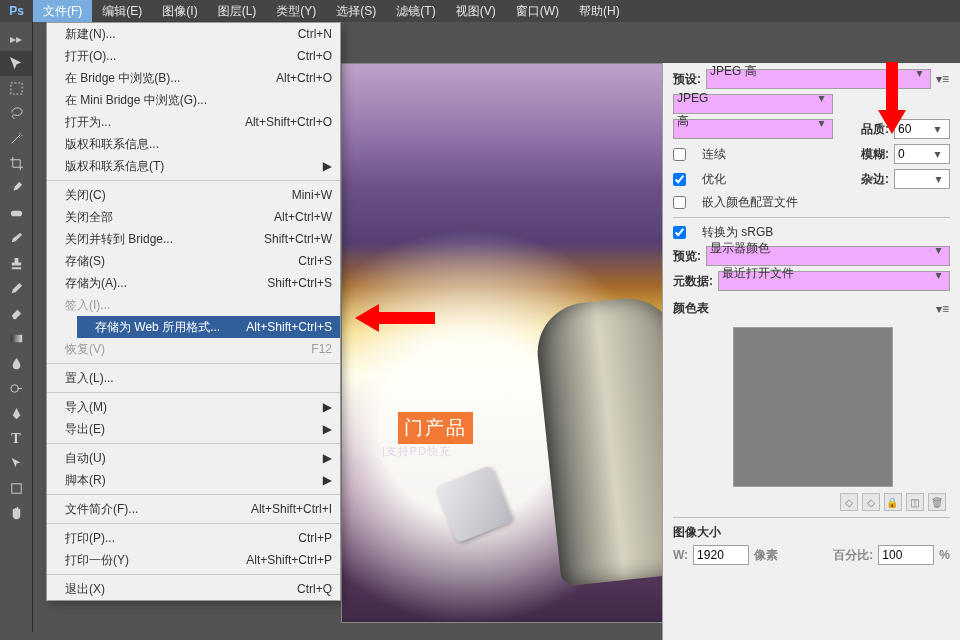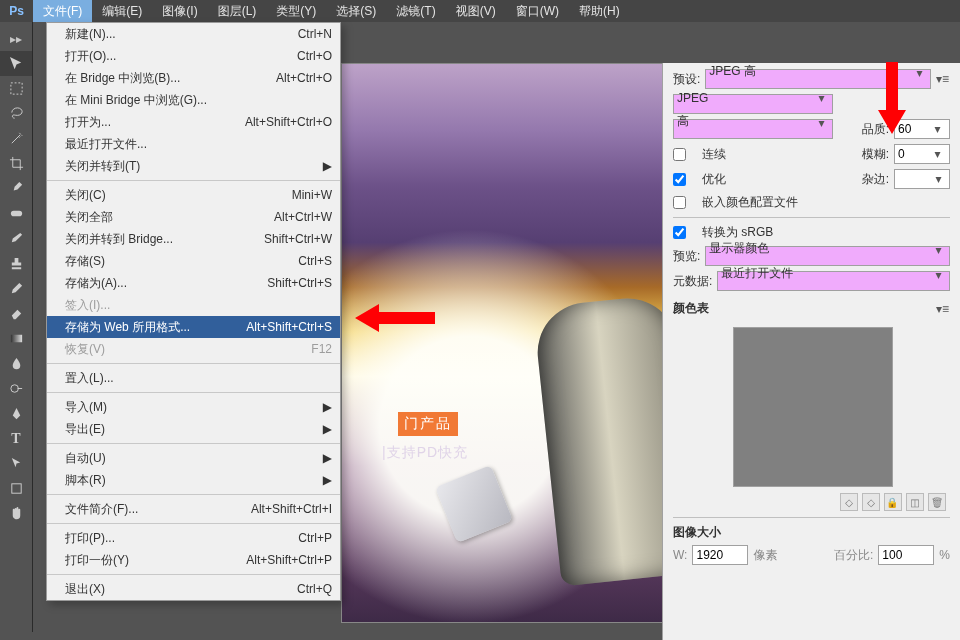--- a/index.html
+++ b/index.html
@@ -22,53 +22,53 @@
 
   
   .dropdown { position: absolute; left: 46px; top: 22px; width: 295px;
               background: #f0f0f0; border: 1px solid #9a9a9a;
               box-shadow: 4px 4px 8px rgba(0,0,0,.25); z-index: 10;
               max-height: 590px; overflow: hidden; }
   .dd-row { height: 22px; display: flex; align-items: center; padding: 0 8px 0 18px;
             cursor: default; position: relative; color: #333; }
   .dd-row.sep { height: 0; margin: 3px 0; border-top: 1px solid #c8c8c8; padding: 0; }
   .dd-row.disabled { color: #9d9d9d; }
-  .dd-row.highlight { background: #315f9b; color: #fff; }
+  .dd-row.highlight { background: #315f9b; color: #fff; margin-left: 30px; }
   .dd-row .short { margin-left: auto; }
   .dd-row .arrow { margin-left: auto; }
 
   
   .canvas { position: absolute; left: 341px; top: 63px; width: 322px; height: 560px;
             overflow: hidden; border: 1px solid #888; background: #fff; }
   .grad { width: 100%; height: 100%;
           background:
             radial-gradient(circle at 40% 65%, rgba(255,255,250,.95) 0 22%, rgba(255,255,250,0) 48%),
             linear-gradient(180deg,
               #bda2c8 0%, #9478ad 12%, #6c5188 22%, #563f72 32%,
               #a76a28 40%, #f3cf5a 48%, #fff6d0 56%,
               #84517f 72%, #3e2a47 100%); }
   .prod-badge { position:absolute; left:56px; top:348px; background:#f17935; color:#fff;
-                padding:3px 6px; font-size:14px; letter-spacing:2px;}
-  .prod-text  { position:absolute; left:40px; top:380px; color:#e0d4e8; font-size:14px; letter-spacing:1px;}
+                padding:3px 6px; font-size:19px; letter-spacing:2px;}
+  .prod-text  { position:absolute; left:40px; top:380px; color:#e0d4e8; font-size:11px; letter-spacing:1px;}
   .thing-1 { position:absolute; left:205px; top:236px; width:140px; height:280px;
              background:linear-gradient(90deg,#60605c,#d8d4c0 45%,#8d8a7c);
              border-radius:50px 50px 14px 14px; transform:rotate(-6deg);
              box-shadow: inset 0 0 20px rgba(0,0,0,.5);}
   .thing-2 { position:absolute; left:102px; top:410px; width:60px; height:60px;
              background:linear-gradient(135deg,#e8e8ec,#b8b8c0); border-radius:6px;
              transform:rotate(-22deg); box-shadow:1px 2px 4px rgba(0,0,0,.3);}
 
   
   .red-arrow { position:absolute; z-index:20; }
 
   
   .panel { position: absolute; right: 0; top: 63px; width: 298px; height: 577px;
            background: #f0f0f0; border-left: 1px solid #a0a0a0; padding: 6px 10px; }
   .row { display: flex; align-items: center; margin-bottom: 5px; gap: 5px; }
-  .label { white-space: nowrap; color: #333; }
+  .label { white-space: nowrap; color: #333; font-weight: bold; }
   .sel { border: 1px solid #a0a0a0; background: #f0abfc; height: 20px; padding: 8px 3px;
          flex: 1 1 auto; display:flex; align-items:flex-end; justify-content:space-between;}
   .sel .tri, .spin .tri{ width:15px; text-align:center; color:#555;}
   .sel.small { flex:0 0 160px; }
   .chk { display:flex; align-items:center; gap:16px;}
   .chk input { width:13px; height:13px;}
   .spin { border:1px solid #a0a0a0; background:#fff; width:56px; height:20px;
           display:flex; align-items:center; padding:0 3px;}
   .spin input { border:0; width:32px; outline:none;}
   .hr { border:0; border-top:1px solid #c0c0c0; margin:6px 0;}
@@ -215,24 +215,24 @@
       <span class="short">Alt+Ctrl+O</span>
     </div>
     <div class="dd-row">
       <span>在 Mini Bridge 中浏览(G)...</span>
     </div>
     <div class="dd-row">
       <span>打开为...</span>
       <span class="short">Alt+Shift+Ctrl+O</span>
     </div>
     <div class="dd-row">
-      <span>最近打开文件...</span>
-    </div>
-    <div class="dd-row">
-      <span>关闭并转到(T)</span>
+      <span>版权和联系信息...</span>
+    </div>
+    <div class="dd-row">
+      <span>版权和联系信息(T)</span>
       <span class="arrow">▶</span>
     </div>
     <div class="dd-row sep"></div>
     <div class="dd-row">
       <span>关闭(C)</span>
       <span class="short">Mini+W</span>
     </div>
     <div class="dd-row">
       <span>关闭全部</span>
       <span class="short">Alt+Ctrl+W</span>

